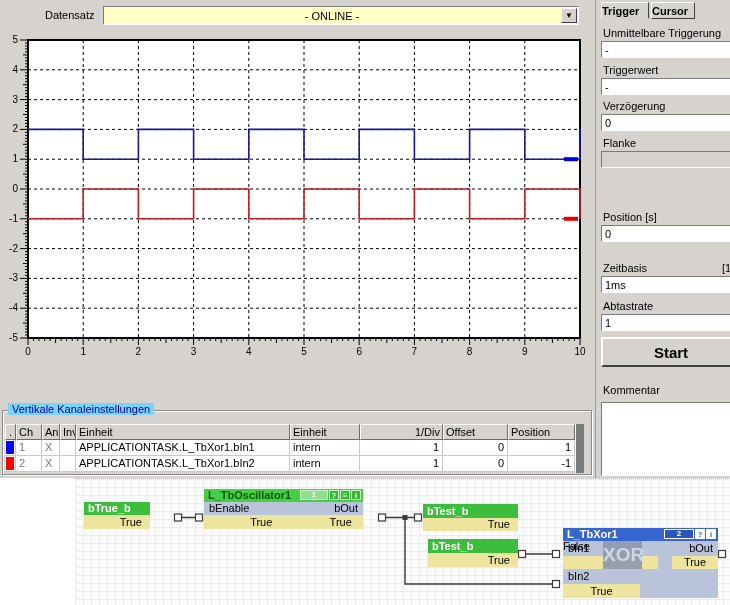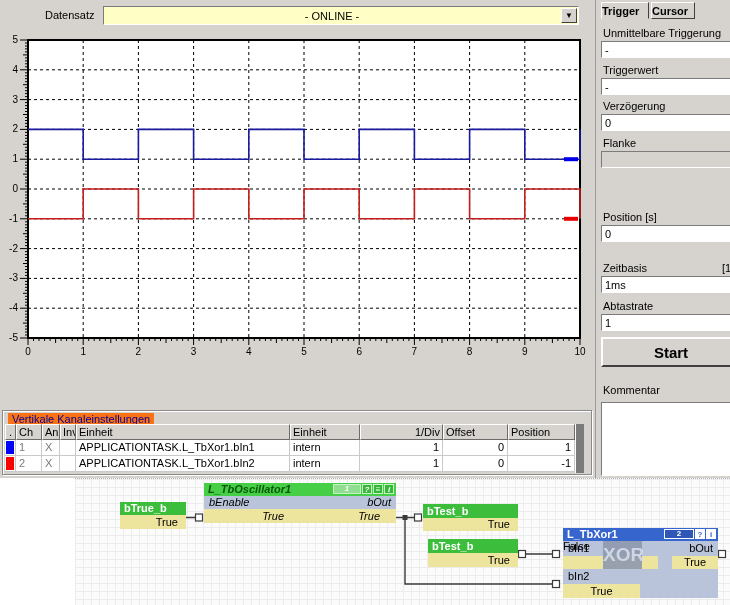--- a/index.html
+++ b/index.html
@@ -54,21 +54,21 @@
     border-bottom:1px solid #ffffff; border-right:1px solid #ffffff;
     resize:none; outline:none; font-family:inherit; font-size:11px;
   }
 
   
   .tbl-section { position:absolute; left:0; top:400px; width:595px; height:78px; background:#d6d3ce; }
   .groupbox {
     position:absolute; left:2px; top:10px; width:590px; height:65px;
     border:1px solid #8a8a8a; box-shadow:1px 1px 0 #ffffff inset, 1px 1px 0 #ffffff;
   }
-  .group-title { position:absolute; left:8px; top:13px; background:#f97316; padding:0 4px; color:#00009c; }
+  .group-title { position:absolute; left:8px; top:3px; background:#7dd3fc; padding:0 4px; color:#00009c; }
   .tbl { position:absolute; left:5px; top:24px; width:570px; }
   .trow { display:grid; grid-template-columns:11px 26px 18px 16px 214px 70px 83px 65px 67px; height:16px; }
   .th {
     background:#d6d3ce; border:1px solid; border-color:#ffffff #6b6b6b #6b6b6b #ffffff;
     padding:1px 2px; overflow:hidden; white-space:nowrap;
   }
   .td {
     background:#ffffff; border-right:1px solid #c9c9c9; border-bottom:1px solid #c9c9c9;
     padding:1px 3px; overflow:hidden; white-space:nowrap;
   }
@@ -461,26 +461,26 @@
         <rect x="120.5" y="35" width="7" height="7"></rect>
         <rect x="303.5" y="35" width="7" height="7"></rect>
         <rect x="339.5" y="35" width="7" height="7"></rect>
         <rect x="443.5" y="71.5" width="7" height="7"></rect>
         <rect x="477.5" y="71.5" width="7" height="7"></rect>
         <rect x="477.5" y="101.5" width="7" height="7"></rect>
         <rect x="643.5" y="71.5" width="7" height="7"></rect>
       </g>
     </svg>
 
-    <div class="fb" style="left:9px; top:23px; width:66px;margin-left:36px;">
+    <div class="fb" style="left:9px; top:23px; width:66px;">
       <div class="fb-head">bTrue_b</div>
       <div class="fb-val right">True</div>
     </div>
 
-    <div class="fb" style="left:129px; top:4px; width:192px;font-style:italic;">
+    <div class="fb" style="left:129px; top:10px; width:159px;">
       <div class="osc-title">
         <span>L_TbOscillator1</span>
         <span class="title-icons">
           <span class="badge-g">1</span>
           <span class="icon-g">?</span>
           <span class="icon-g">≡</span>
           <span class="icon-g">i</span>
         </span>
       </div>
       <div class="osc-pins">

